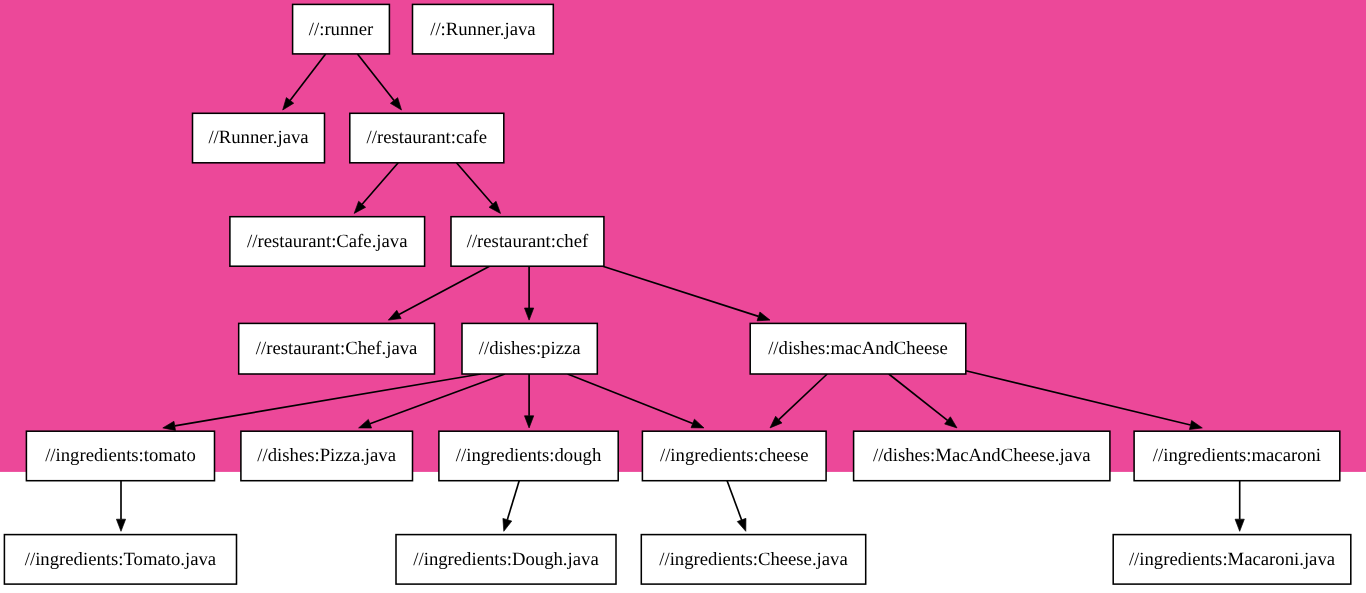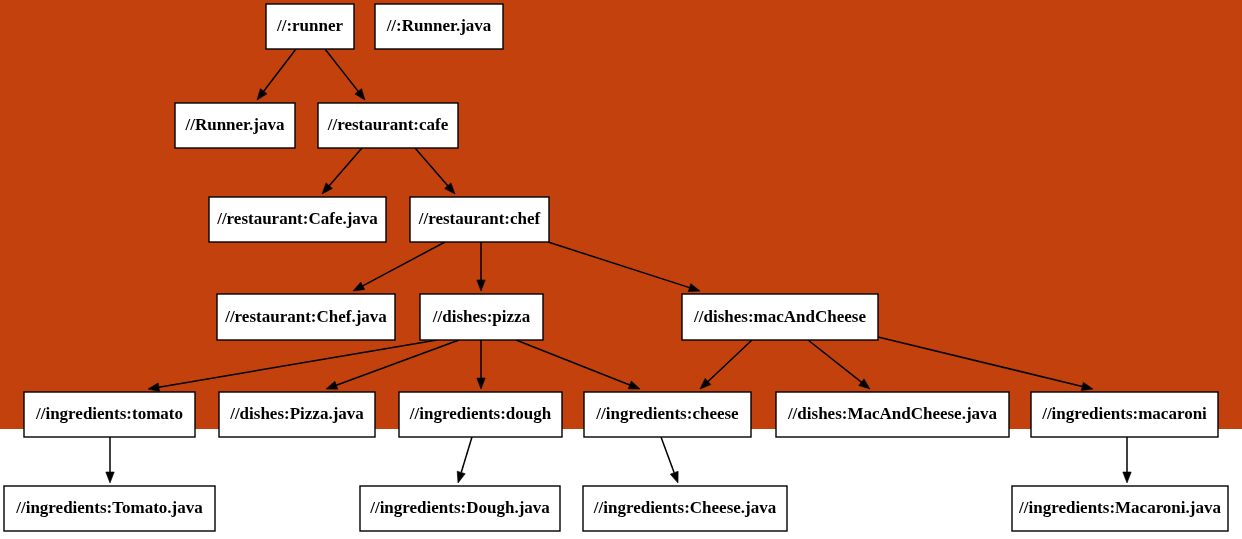--- a/index.html
+++ b/index.html
@@ -10,22 +10,21 @@
   body {
     width: 1242px;
     height: 539px;
     font-family: "Liberation Serif", "DejaVu Serif", serif;
     overflow: hidden;
   }
   #graph-root {
     position: relative;
     width: 1242px;
     height: 429px;
-    background: #c2410c;
-    font-weight: bold;
+    background: #ec4899;
   }
   svg#graph-svg {
     display: block;
     width: 1242px;
     height: 539px;
   }
   .node-box {
     fill: #ffffff;
     stroke: #000000;
     stroke-width: 1.4;

